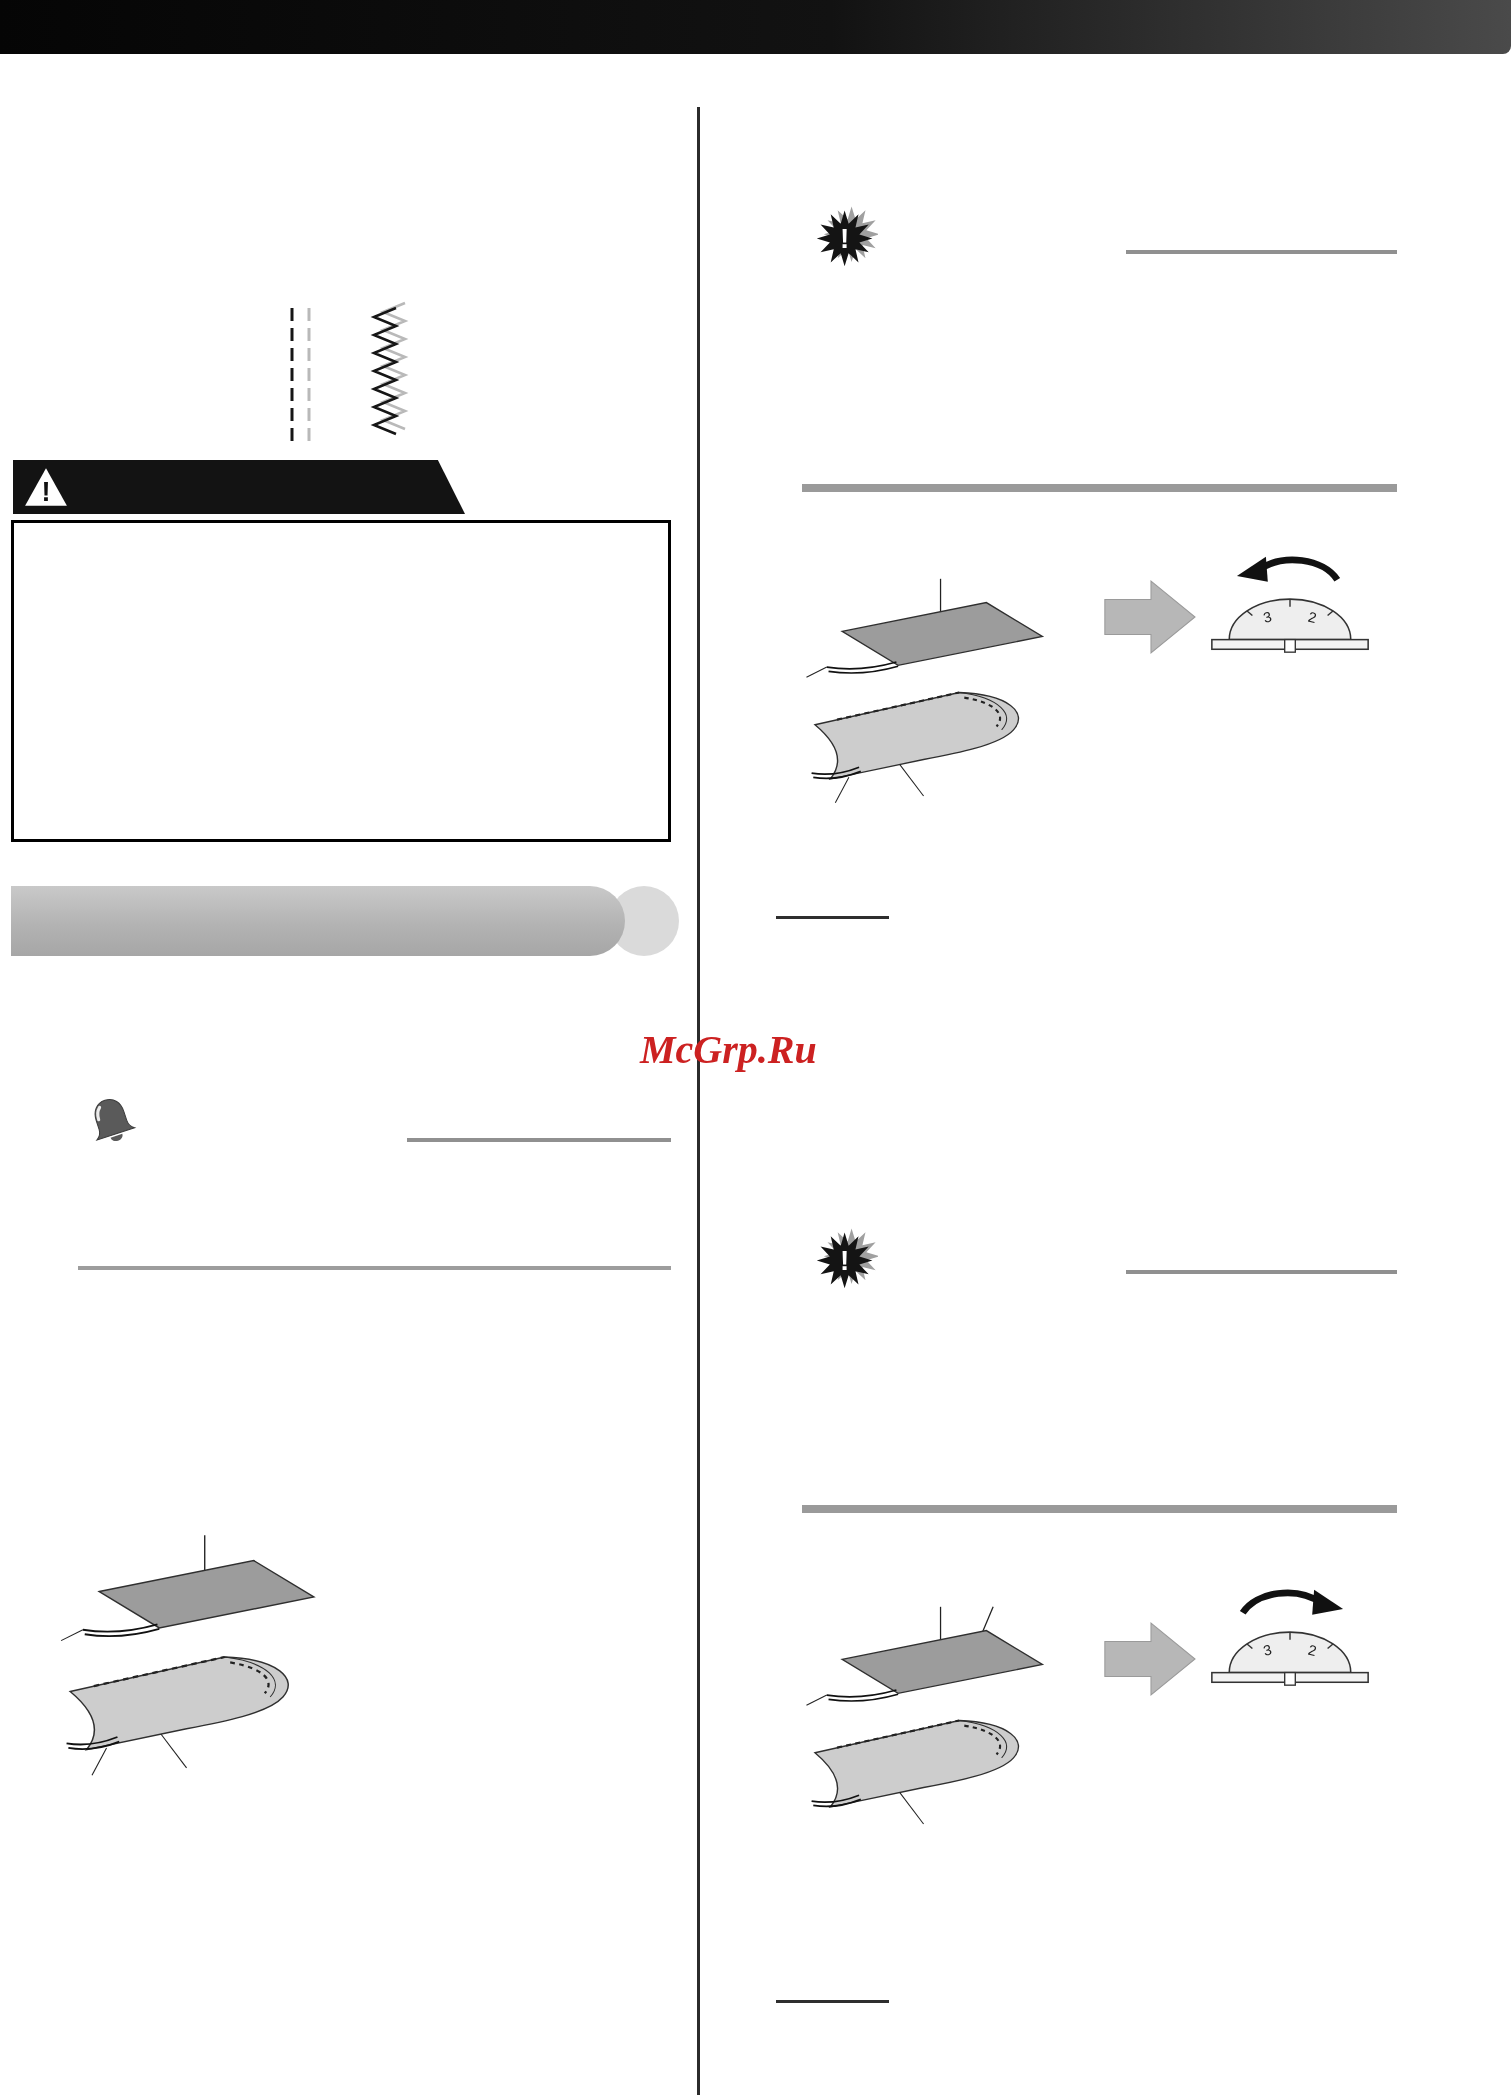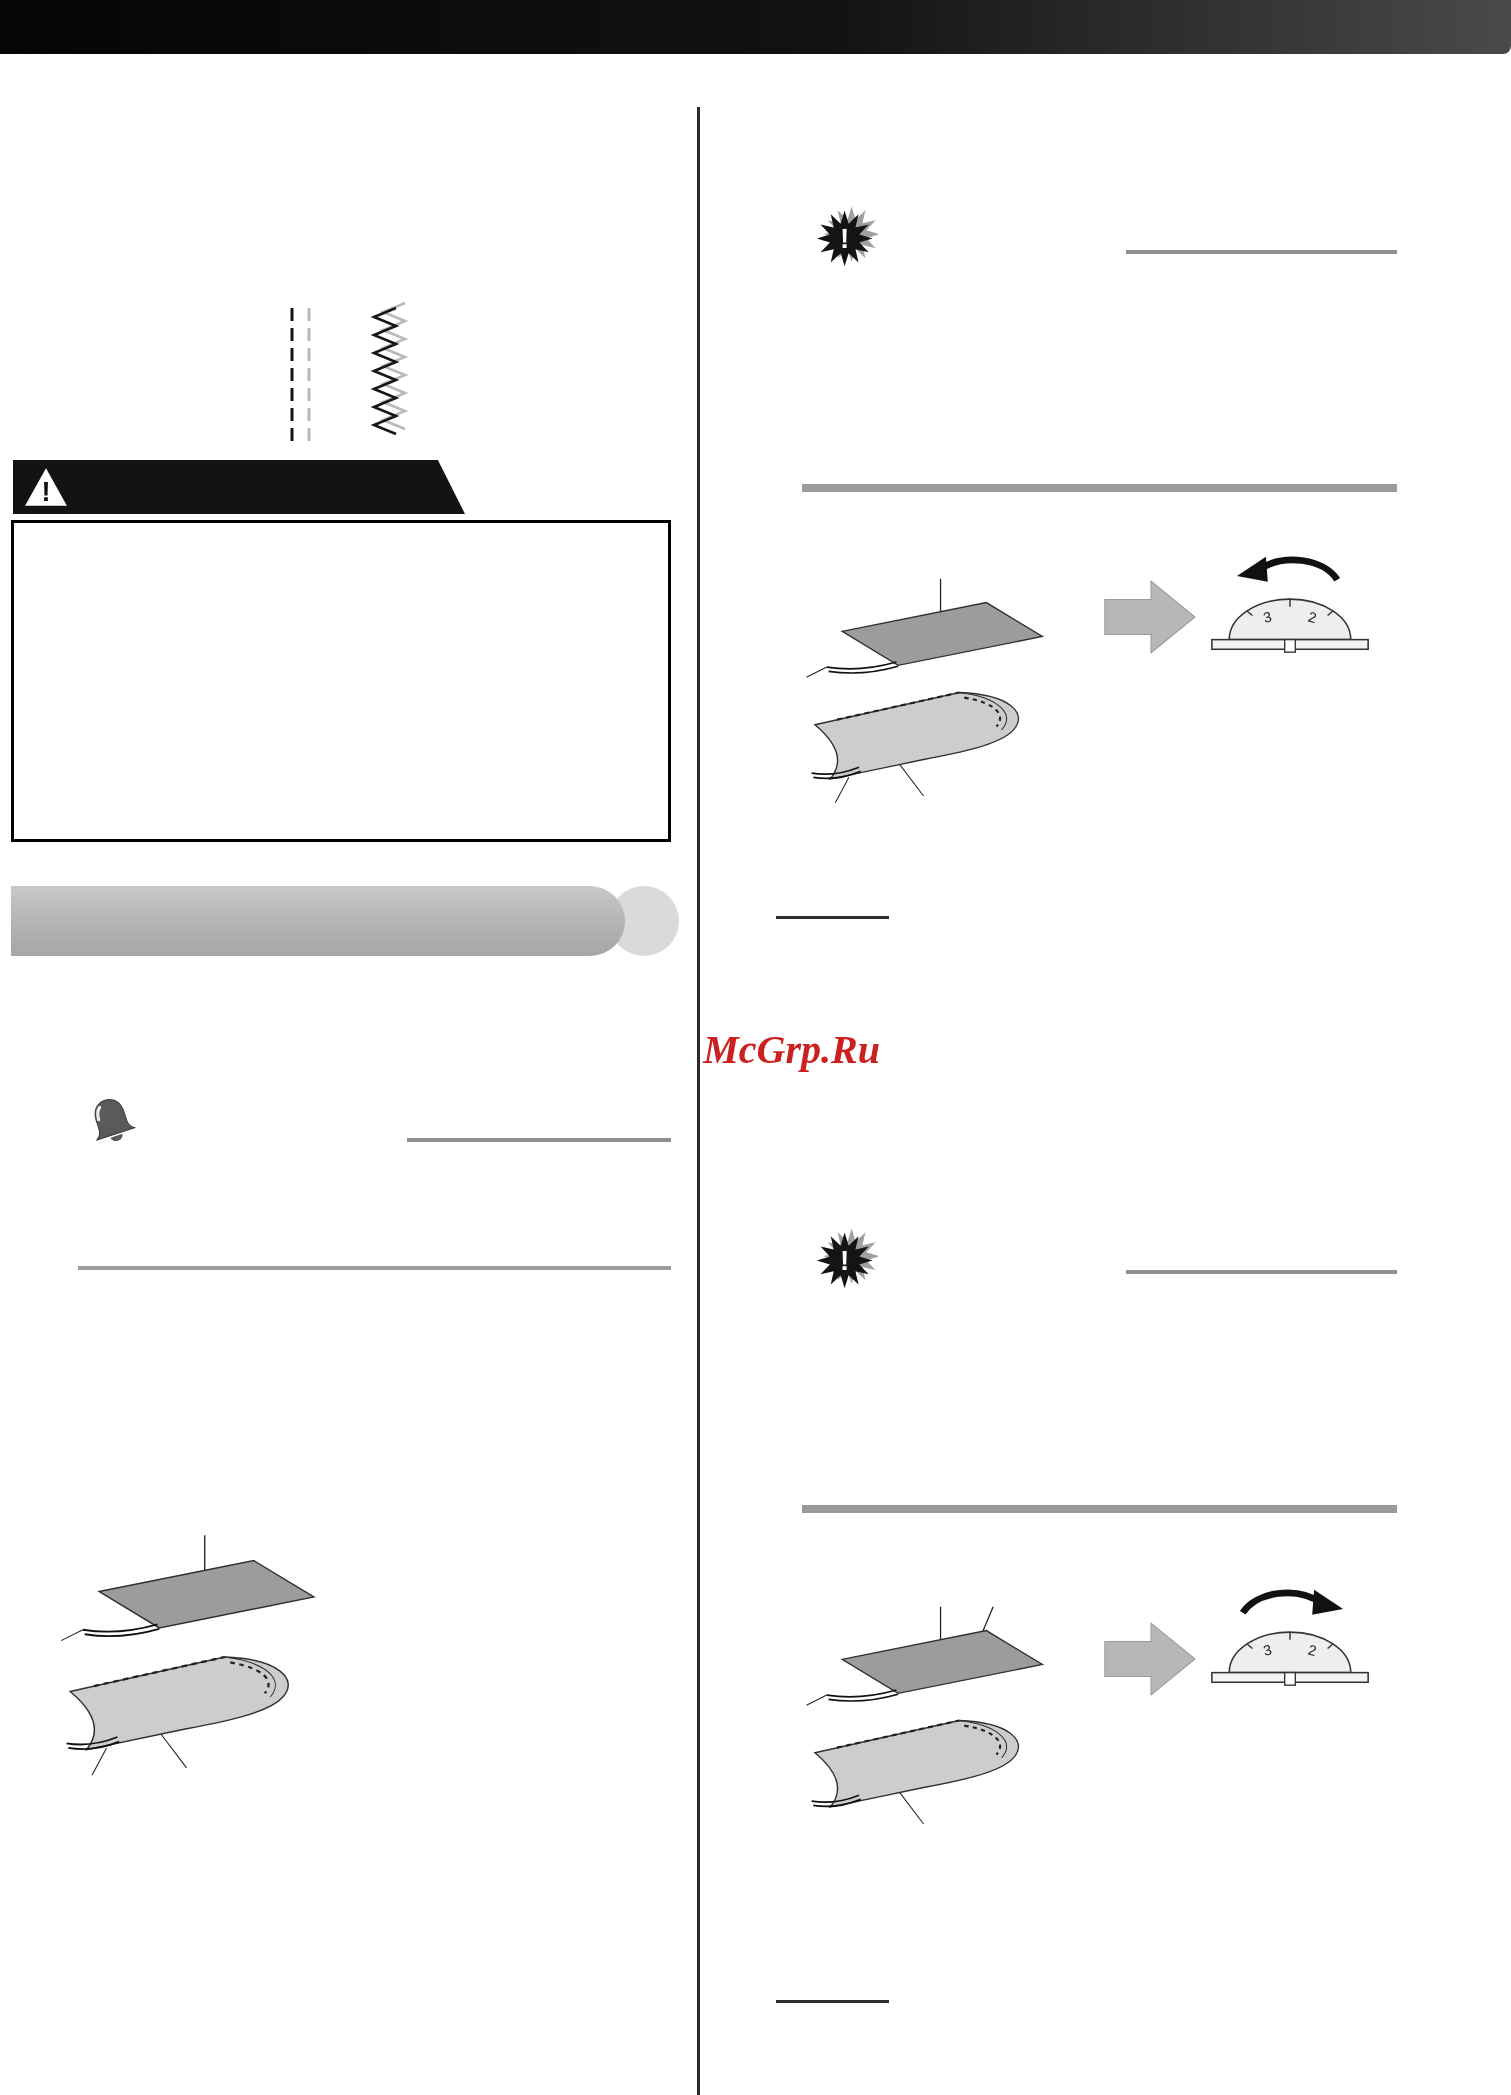--- a/index.html
+++ b/index.html
@@ -38,21 +38,21 @@
   .divbar2{top:1505px}
   .blk-arrow{width:96px;height:82px}
   .arrow1{left:1104px;top:576px}
   .arrow2{left:1104px;top:1618px}
   .dial{width:164px;height:114px}
   .dial1{left:1208px;top:545px}
   .dial2{left:1208px;top:1578px}
   .memo-line{width:113px;height:3px;background:#2e2e2e}
   .memo1{left:776px;top:916px}
   .memo2{left:776px;top:2000px}
-  .watermark{left:640px;top:1026px;width:240px;text-align:right;
+  .watermark{left:640px;top:1026px;width:240px;text-align:left;
     font-family:"Liberation Serif",serif;font-style:italic;font-weight:bold;
     font-size:40px;color:#cc2121;white-space:nowrap}
 </style>
 </head>
 <body>
 
 <div class="page">
 
   <div class="abs header-bar"></div>
 

